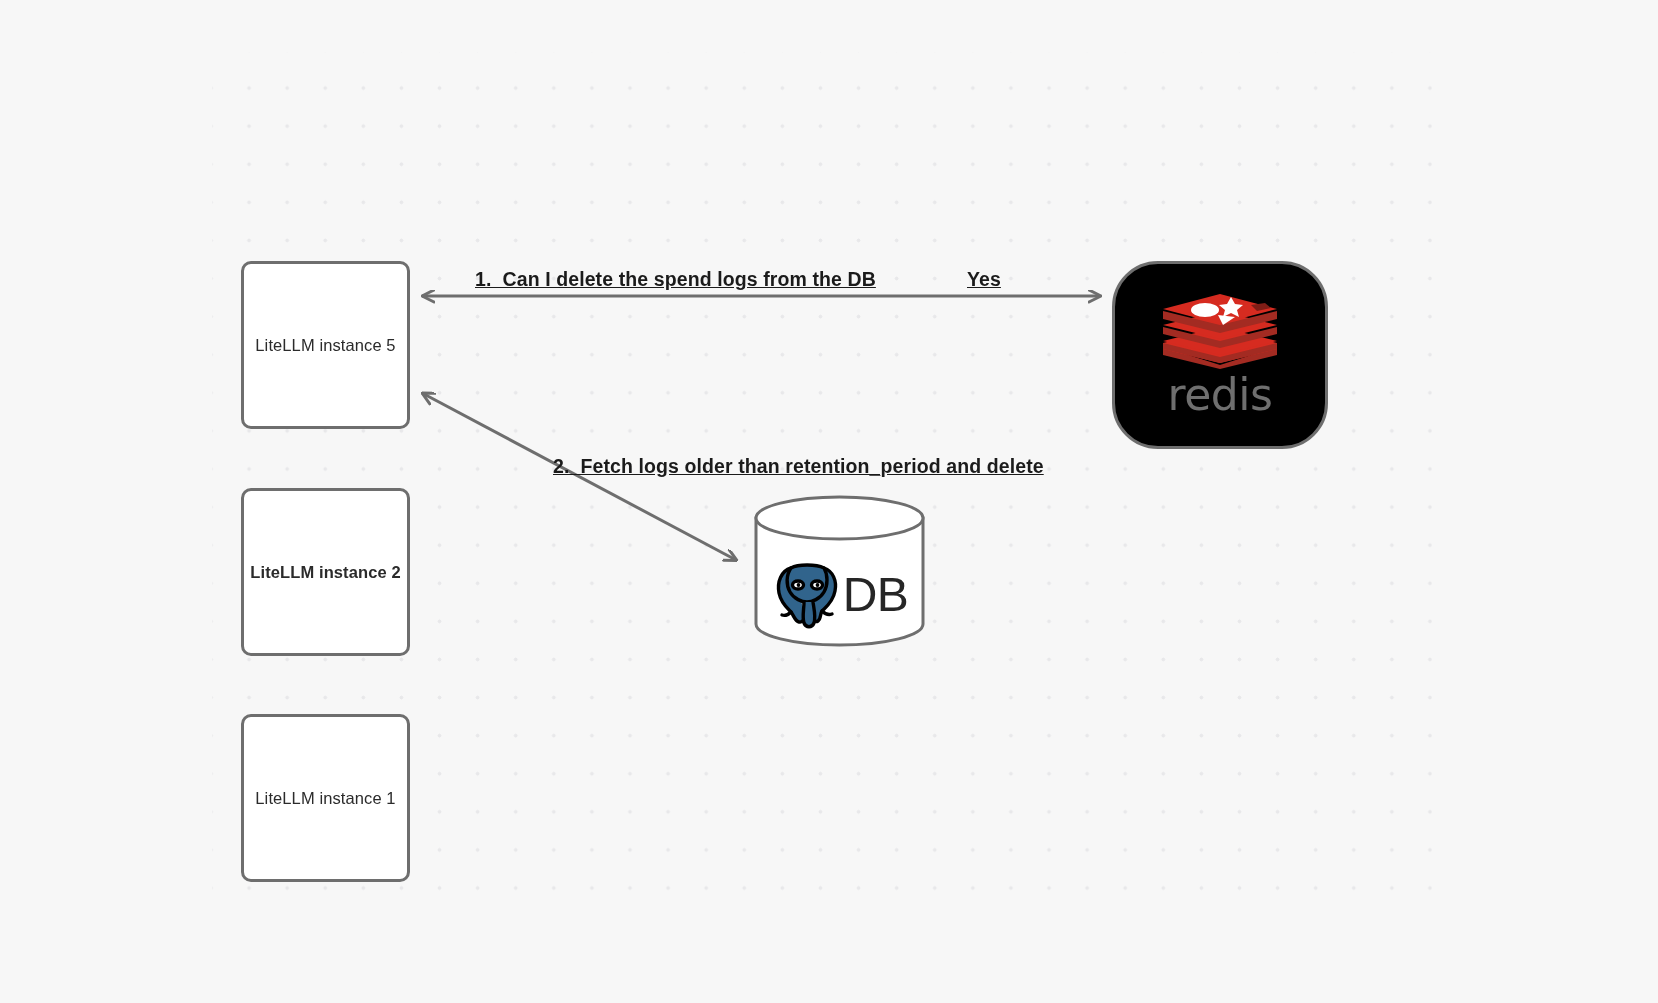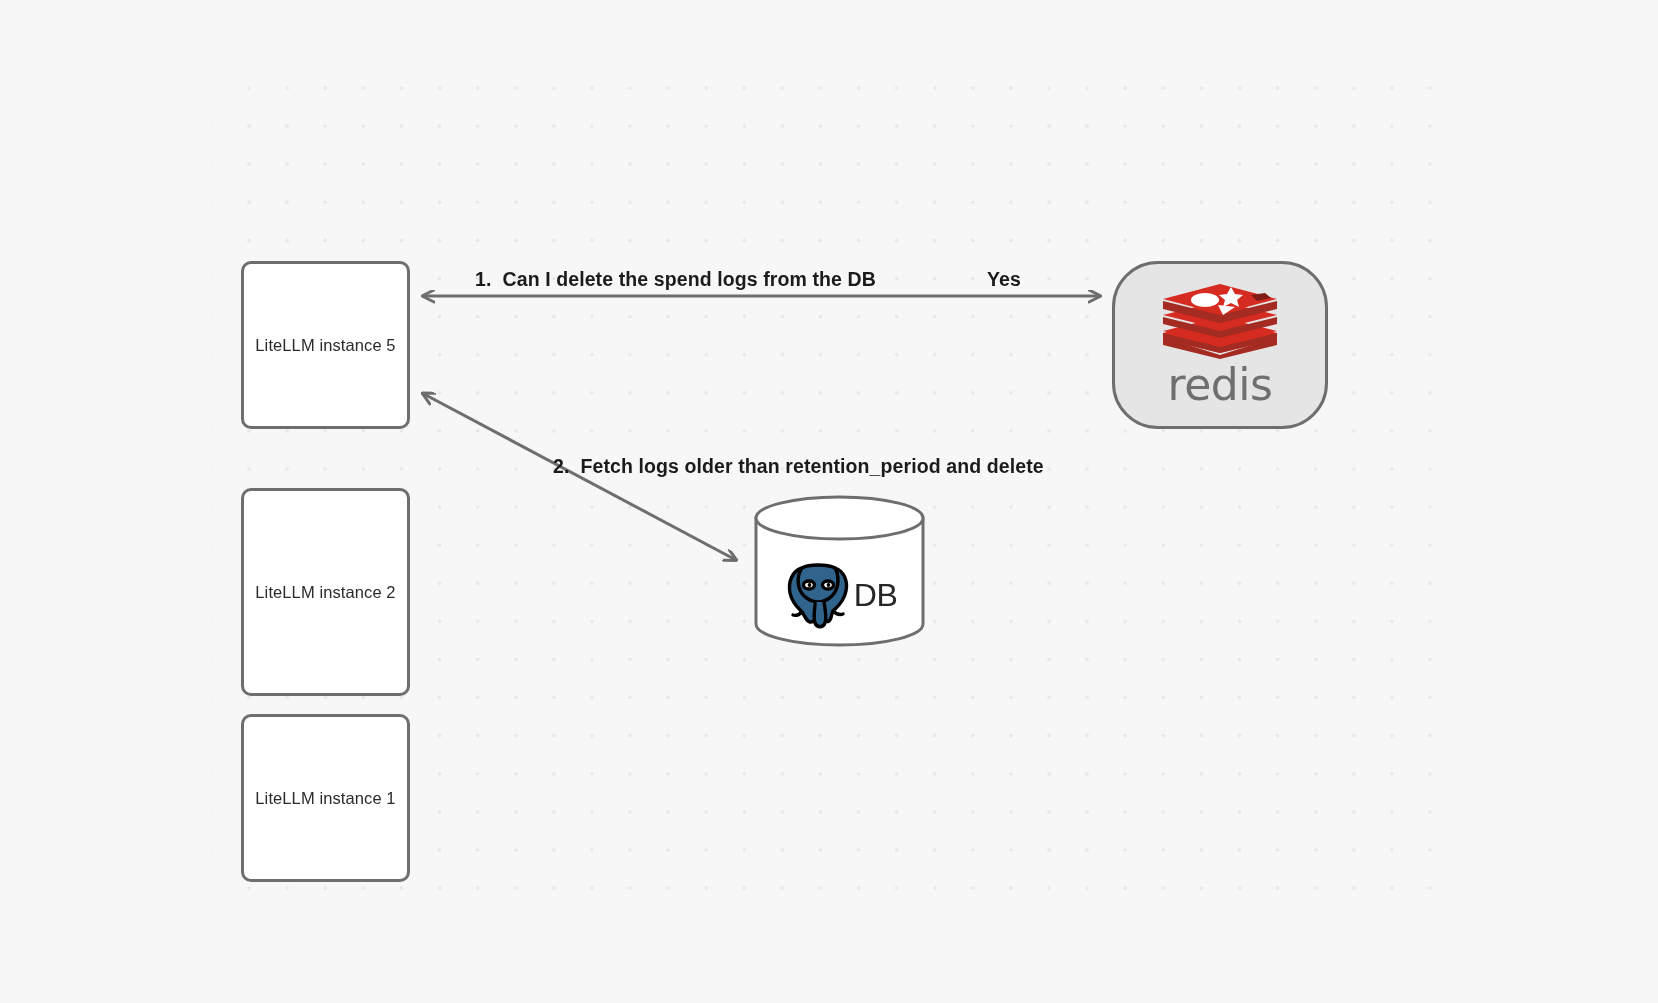--- a/index.html
+++ b/index.html
@@ -46,31 +46,31 @@
     justify-content: center;
   }
   .node-box .node-label {
     font-size: 16.5px;
     color: #2b2b2b;
     font-family: "Liberation Sans", sans-serif;
     letter-spacing: 0.1px;
   }
 
   #node-litellm-1 { left: 241px; top: 261px; width: 169px; height: 168px; }
-  #node-litellm-2 { left: 241px; top: 488px; width: 169px; height: 208px; }
+  #node-litellm-2 { left: 241px; top: 488px; width: 169px; height: 168px; font-weight: bold; }
   #node-litellm-3 { left: 241px; top: 714px; width: 169px; height: 168px; }
 
   
   #node-redis {
     position: absolute;
     left: 1112px;
     top: 261px;
     width: 216px;
-    height: 168px;
-    background: #e5e5e5;
+    height: 188px;
+    background: #000000;
     border: 3px solid #6e6e6e;
     border-radius: 46px;
     box-sizing: border-box;
     display: flex;
     flex-direction: column;
     align-items: center;
     justify-content: center;
   }
   #redis-logo-wrap {
     display: flex;
@@ -102,21 +102,21 @@
     left: 0; right: 0;
     top: 58px;
     height: 86px;
     display: flex;
     align-items: center;
     justify-content: center;
     gap: 0px;
   }
   .db-text {
     font-family: "Liberation Sans", sans-serif;
-    font-size: 32px;
+    font-size: 48px;
     color: #262626;
     letter-spacing: -0.5px;
     line-height: 1;
   }
 
   
   #edges {
     position: absolute;
     left: 0; top: 0;
     width: 1658px;
@@ -126,23 +126,24 @@
 
   
   .edge-label {
     position: absolute;
     font-family: "Liberation Sans", sans-serif;
     font-weight: bold;
     font-size: 19.5px;
     color: #1b1b1b;
     white-space: pre;
     letter-spacing: 0.1px;
+    text-decoration: underline;
   }
   #label-step1 { left: 475px; top: 268px; }
-  #label-yes   { left: 987px; top: 268px; }
+  #label-yes   { left: 967px; top: 268px; }
   #label-step2 { left: 553px; top: 435px; margin-top: 20px; }
 </style>
 </head>
 <body>
 
 <div id="canvas">
 
   <div id="dot-grid"></div>
 
   <svg id="edges" viewBox="0 0 1658 1003" xmlns="http://www.w3.org/2000/svg">

